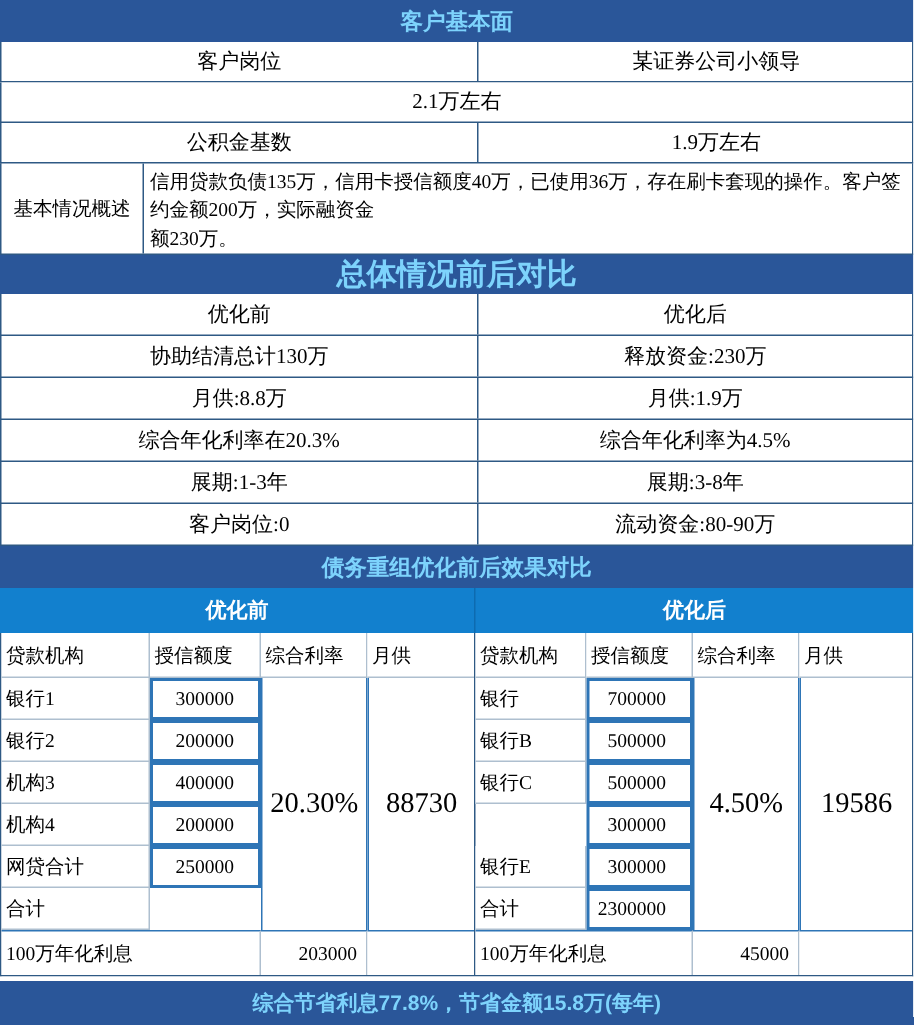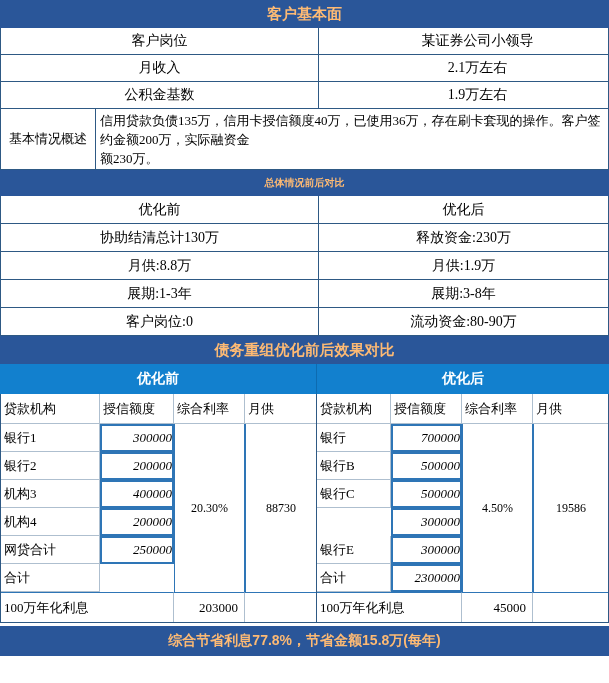--- a/index.html
+++ b/index.html
@@ -7,24 +7,24 @@
     --azure:#1280CE;
     --dark:#2E5984;
     --lite:#AEBFCF;
     --box:#2E75B6;
   }
   *{box-sizing:border-box;margin:0;padding:0;}
   body{background:#ffffff;font-family:"Liberation Serif","DejaVu Serif",serif;color:#000;}
   .page{width:609px;height:683px;background:#fff;overflow:hidden;}
 
   
-  .bar{width:609px;background:var(--navy);color:#fdba74;display:flex;align-items:center;justify-content:center;
+  .bar{width:609px;background:var(--navy);color:#7dd3fc;display:flex;align-items:center;justify-content:center;
        font-family:"Liberation Sans","DejaVu Sans",sans-serif;font-weight:bold;font-size:15px;}
   .bar-a{height:28px;}
-  .bar-b{height:26px;font-size:10px;}
+  .bar-b{height:26px;font-size:20px;align-items:flex-end;}
   .bar-c{height:28px;}
   .bar-footer{height:30px;font-size:14px;}
 
   
   .row2{width:609px;display:flex;border-left:1px solid var(--dark);border-right:1px solid var(--dark);
         border-bottom:1px solid var(--dark);background:#fff;}
   .row-a{height:27px;gap:28px;}
   .row-b{height:28px;}
   .row2 .c1{width:318px;border-right:1px solid var(--dark);display:flex;align-items:center;justify-content:center;font-size:14px;}
   .row2 .c2{flex:1;display:flex;align-items:center;justify-content:center;font-size:14px;}
@@ -46,23 +46,23 @@
   .tables{width:609px;display:flex;border-left:1px solid var(--dark);border-right:1px solid var(--dark);
           border-bottom:1px solid var(--dark);background:#fff;}
   .tbl{display:grid;grid-template-rows:30px repeat(6,28px) 30px;}
   .tbl-left{width:316px;border-right:1px solid var(--dark);grid-template-columns:99px 74px 71px 71px;}
   .tbl-right{width:291px;grid-template-columns:74px 71px 71px 75px;}
   .tbl .cell{border-right:1px solid var(--lite);border-bottom:1px solid var(--lite);
              display:flex;align-items:center;font-size:13px;background:#fff;}
   .tbl .last{border-right:none;}
   .tbl .hd{padding-left:3px;}
   .tbl .org{padding-left:3px;font-family:Liberation Serif, serif;}
-  .tbl .amt{justify-content:flex-end;padding-right:0;border:2px solid var(--box);font-style:italic;}
+  .tbl .amt{justify-content:flex-end;padding-right:16px;border:2px solid var(--box);}
   .tbl .merged{border-left:1px solid var(--box);border-right:1px solid var(--box);border-bottom:none;
-               display:flex;align-items:center;justify-content:center;font-size:12px;background:#fff;}
+               display:flex;align-items:center;justify-content:center;font-size:19px;background:#fff;}
   .tbl .merged.last{border-right:none;}
   .tbl .sp{border-top:1px solid var(--box);border-bottom:none;}
   .tbl .splabel{padding-left:3px;}
   .tbl .spval{justify-content:flex-end;padding-right:6px;}
 
   .gap{width:609px;height:3px;background:#fff;}
 </style>
 </head>
 <body>
 
@@ -70,21 +70,20 @@
 
   <div class="bar bar-a">
     <span>客户基本面</span>
   </div>
 
   <div class="row2 row-a">
     <div class="c1">客户岗位</div>
     <div class="c2">某证券公司小领导</div>
   </div>
   <div class="row2 row-a">
-    <div class="c1">月收入</div>
     <div class="c2">2.1万左右</div>
   </div>
   <div class="row2 row-a">
     <div class="c1">公积金基数</div>
     <div class="c2">1.9万左右</div>
   </div>
 
   <div class="ovrow">
     <div class="ovl">基本情况概述</div>
     <div class="ovt">信用贷款负债135万，信用卡授信额度40万，已使用36万，存在刷卡套现的操作。客户签约金额200万，实际融资金
@@ -99,20 +98,24 @@
     <div class="c1">优化前</div>
     <div class="c2">优化后</div>
   </div>
   <div class="row2 row-b">
     <div class="c1">协助结清总计130万</div>
     <div class="c2">释放资金:230万</div>
   </div>
   <div class="row2 row-b">
     <div class="c1">月供:8.8万</div>
     <div class="c2">月供:1.9万</div>
+  </div>
+  <div class="row2 row-b">
+    <div class="c1">综合年化利率在20.3%</div>
+    <div class="c2">综合年化利率为4.5%</div>
   </div>
   <div class="row2 row-b">
     <div class="c1">展期:1-3年</div>
     <div class="c2">展期:3-8年</div>
   </div>
   <div class="row2 row-b">
     <div class="c1">客户岗位:0</div>
     <div class="c2">流动资金:80-90万</div>
   </div>
 

